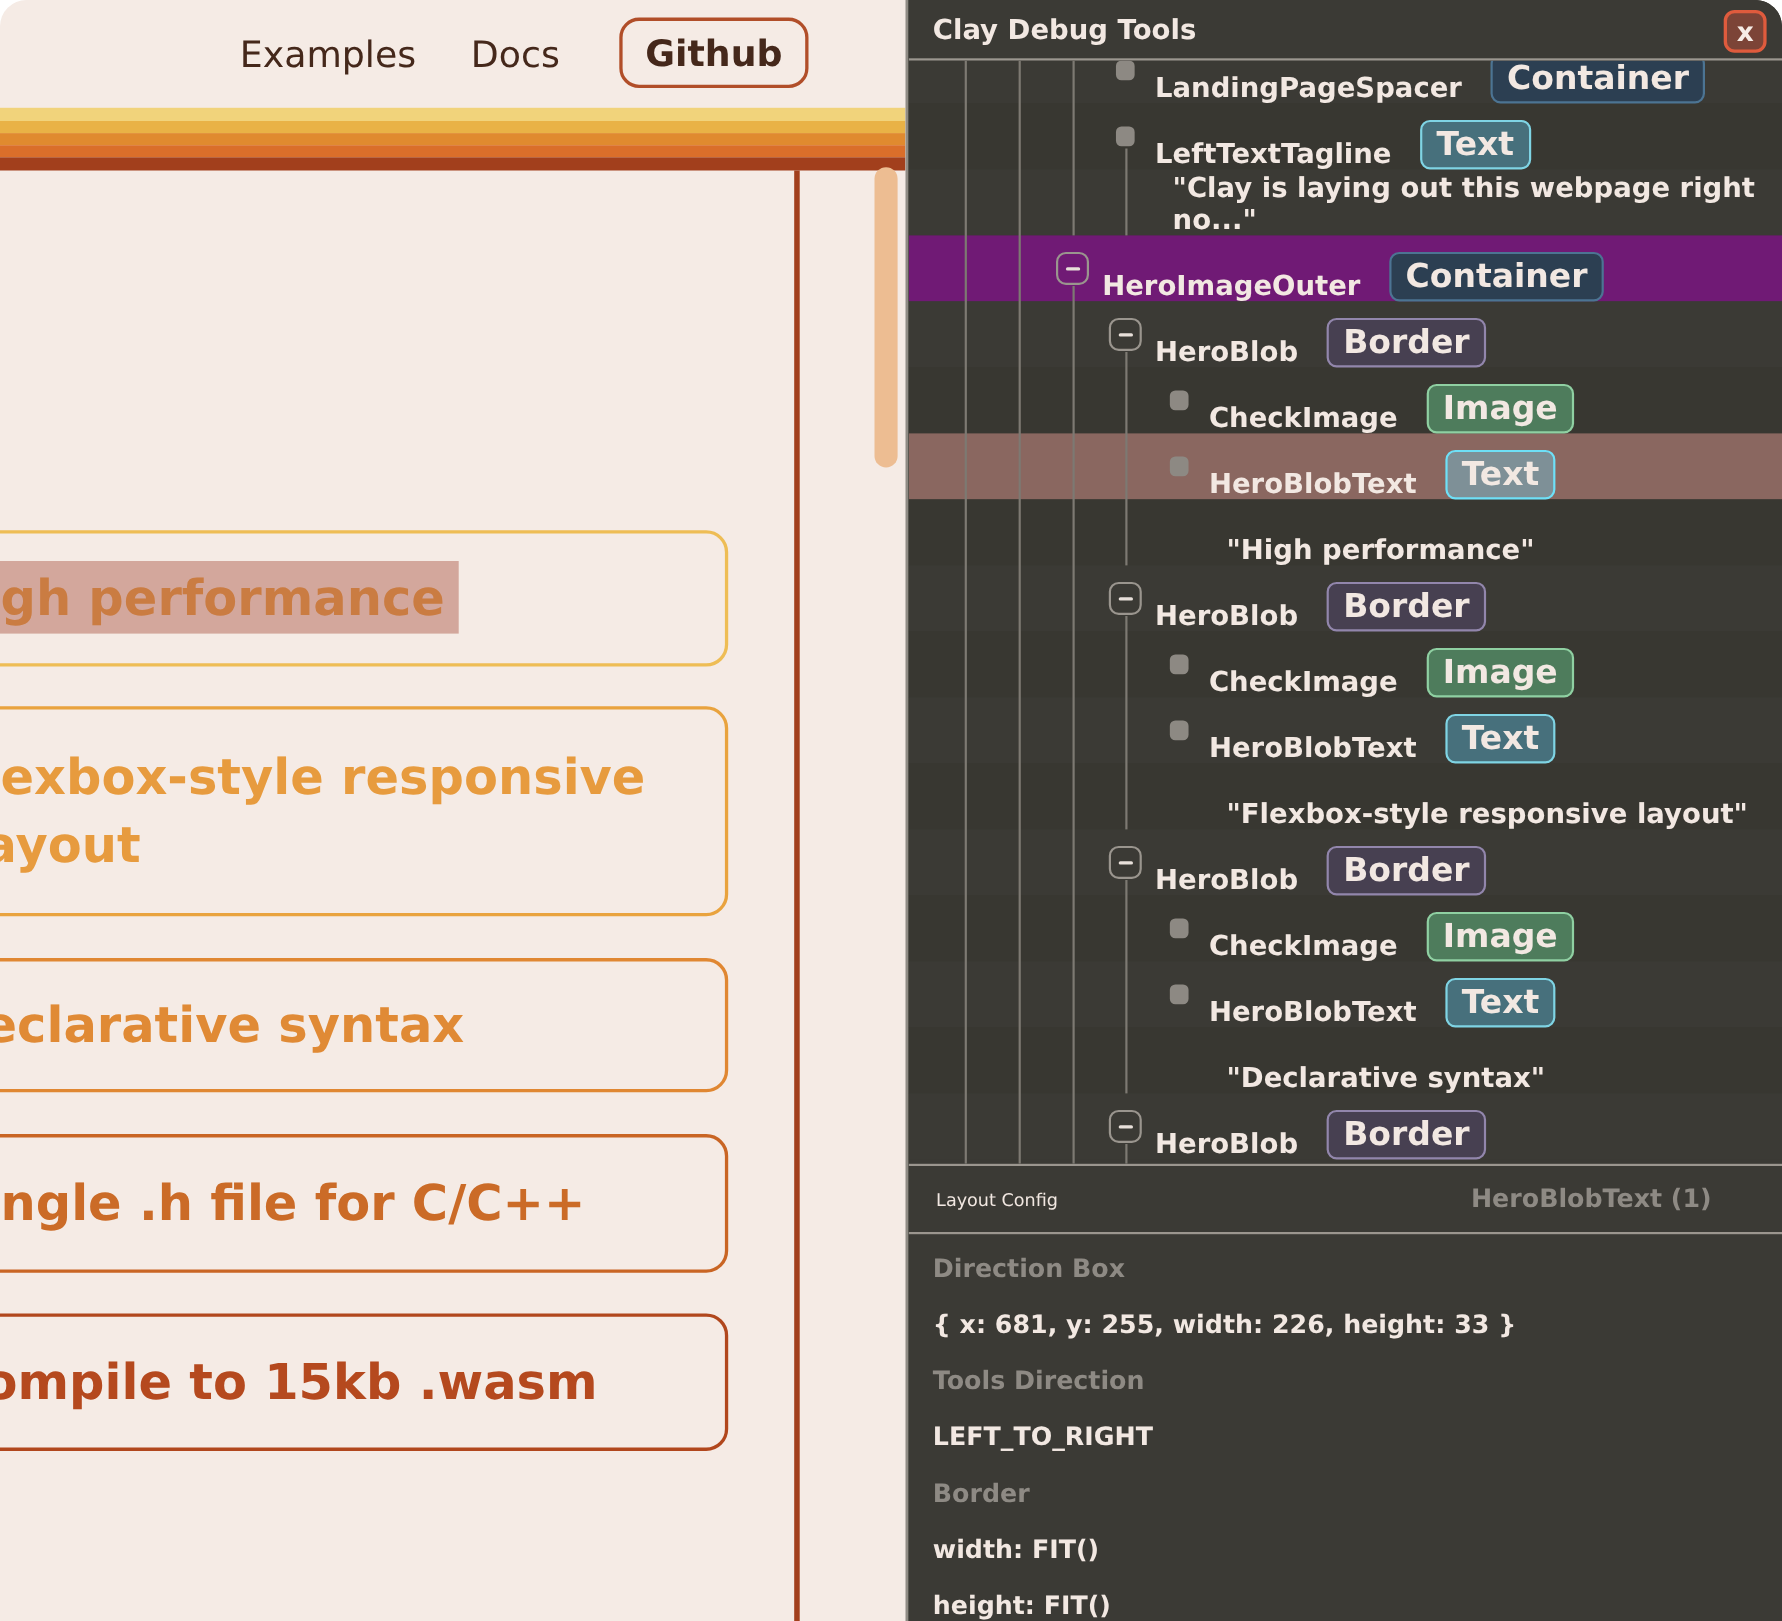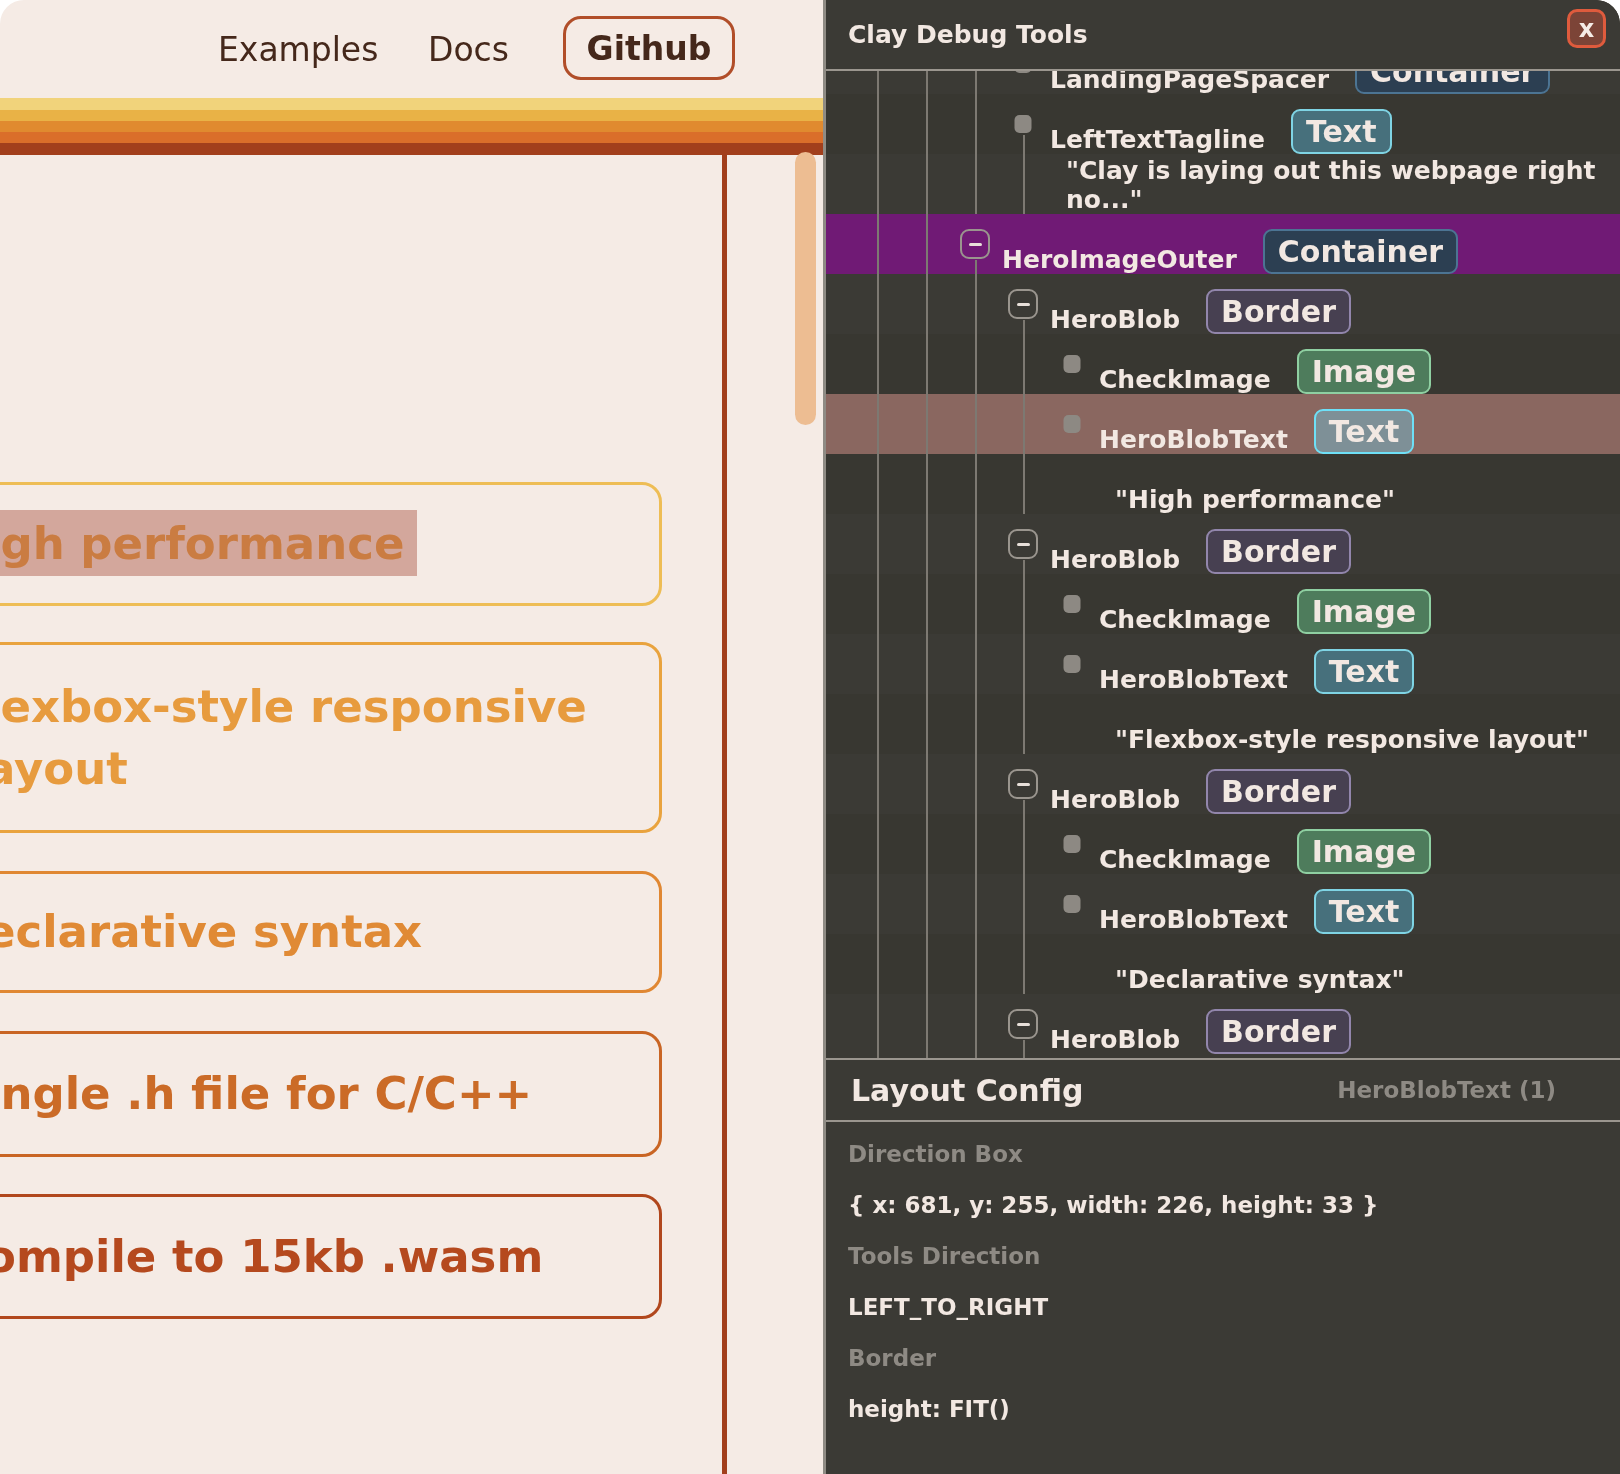--- a/index.html
+++ b/index.html
@@ -19,21 +19,21 @@
   .page-divider{position:absolute;left:722px;top:155px;width:5px;height:1319px;}
   .page-scrollbar{position:absolute;left:795px;top:152px;width:21px;height:273px;border-radius:11px;}
   .blob{position:absolute;left:-22px;width:684px;border-width:3px;border-style:solid;border-radius:20px;background:transparent;}
   .blob-text{position:absolute;left:4px;top:50%;transform:translateY(-50%);
              font-size:45px;font-weight:700;line-height:62px;white-space:pre-line;}
   .page-highlight{position:absolute;left:0;top:510px;width:417px;height:66px;}
 
   
   .panel{position:absolute;left:823px;top:0;width:797px;height:1474px;background:#3b3a35;
          border-left:3px solid #8f8b84;border-radius:0 22px 0 0;overflow:hidden;color:#f2e8e2;}
-  .panel-header{position:absolute;left:0;top:0;width:100%;height:71px;background:#3b3a35;
+  .panel-header{position:absolute;left:0;top:0;width:100%;height:55px;background:#3b3a35;
                 border-bottom:2px solid #9b968f;z-index:5;display:flex;align-items:center;}
   .panel-title{margin-left:22px;font-size:25px;font-weight:600;}
   .close-btn{position:absolute;right:14px;top:9px;width:39px;height:39px;border-radius:10px;
              display:flex;align-items:center;justify-content:center;font-size:24px;font-weight:700;
              color:#f6ece6;cursor:pointer;z-index:6;}
   .tree{position:absolute;left:0;top:55px;width:100%;height:1003px;overflow:hidden;z-index:1;}
   .tree-row{position:absolute;left:0;width:100%;height:60px;}
   .guide{position:absolute;width:2px;z-index:2;}
   .row-content{position:absolute;top:0;height:60px;display:flex;align-items:flex-end;z-index:3;}
   .marker-bullet{position:absolute;top:50%;transform:translate(-50%,-50%);width:17px;height:18px;
@@ -42,21 +42,21 @@
                    border:2px solid #9a958e;border-radius:9px;z-index:3;display:flex;align-items:center;
                    justify-content:center;cursor:pointer;}
   .marker-collapse span{display:block;width:13px;height:3px;background:#e8e0da;border-radius:2px;}
   .row-name{font-size:25px;font-weight:600;color:#f2e8e2;}
   .row-string{font-size:25px;font-weight:600;color:#f2e8e2;}
   .badge{margin-left:26px;padding:3px 13px;border-radius:9px;border-width:2px;border-style:solid;
          font-size:30px;font-weight:600;color:#f2e8e2;}
   .config-header{position:absolute;left:0;top:1058px;width:100%;height:64px;border-top:2px solid #9b968f;
                  border-bottom:2px solid #9b968f;display:flex;align-items:center;justify-content:space-between;
                  padding:0 64px 0 25px;}
-  .config-title{font-size:30px;font-weight:700;}
+  .config-title{font-size:16px;font-weight:400;}
   .config-selected{font-size:23px;font-weight:600;color:#8e8a84;}
   .config-body{position:absolute;left:0;top:1124px;width:100%;padding:4px 0 0 22px;}
   .config-line{height:51px;display:flex;align-items:center;font-size:23px;font-weight:600;color:#f2e8e2;}
   .config-line.muted{color:#8e8a84;font-weight:700;}
 </style>
 </head>
 <body>
 
 <div class="screen">
 
@@ -240,16 +240,17 @@
     <div class="config-header">
       <div class="config-title">Layout Config</div>
       <div class="config-selected">HeroBlobText (1)</div>
     </div>
     <div class="config-body" id="configBody">
         <div class="config-line muted">Direction Box</div>
         <div class="config-line">{ x: 681, y: 255, width: 226, height: 33 }</div>
         <div class="config-line muted">Tools Direction</div>
         <div class="config-line">LEFT_TO_RIGHT</div>
         <div class="config-line muted">Border</div>
+        <div class="config-line">width: FIT()</div>
         <div class="config-line">height: FIT()</div>
       </div>
   </aside>
 </div>
 
 </body></html>

